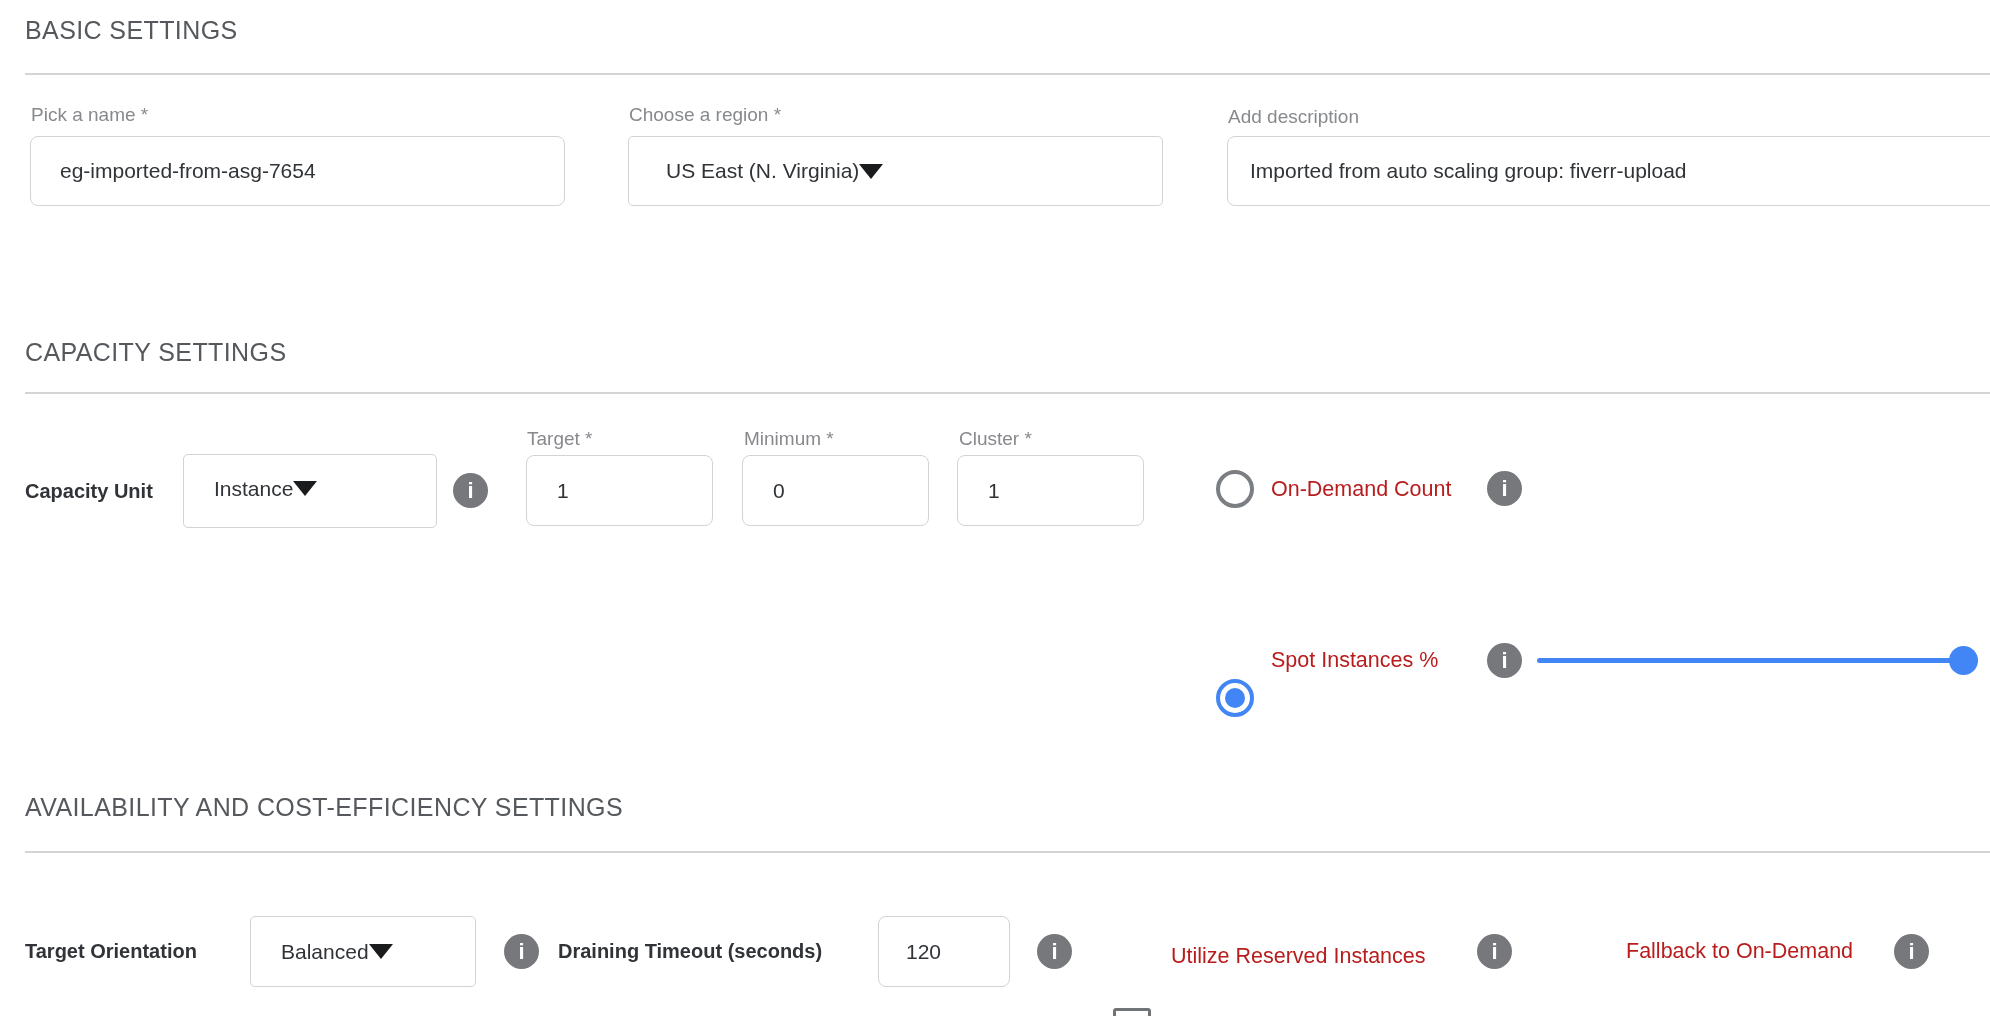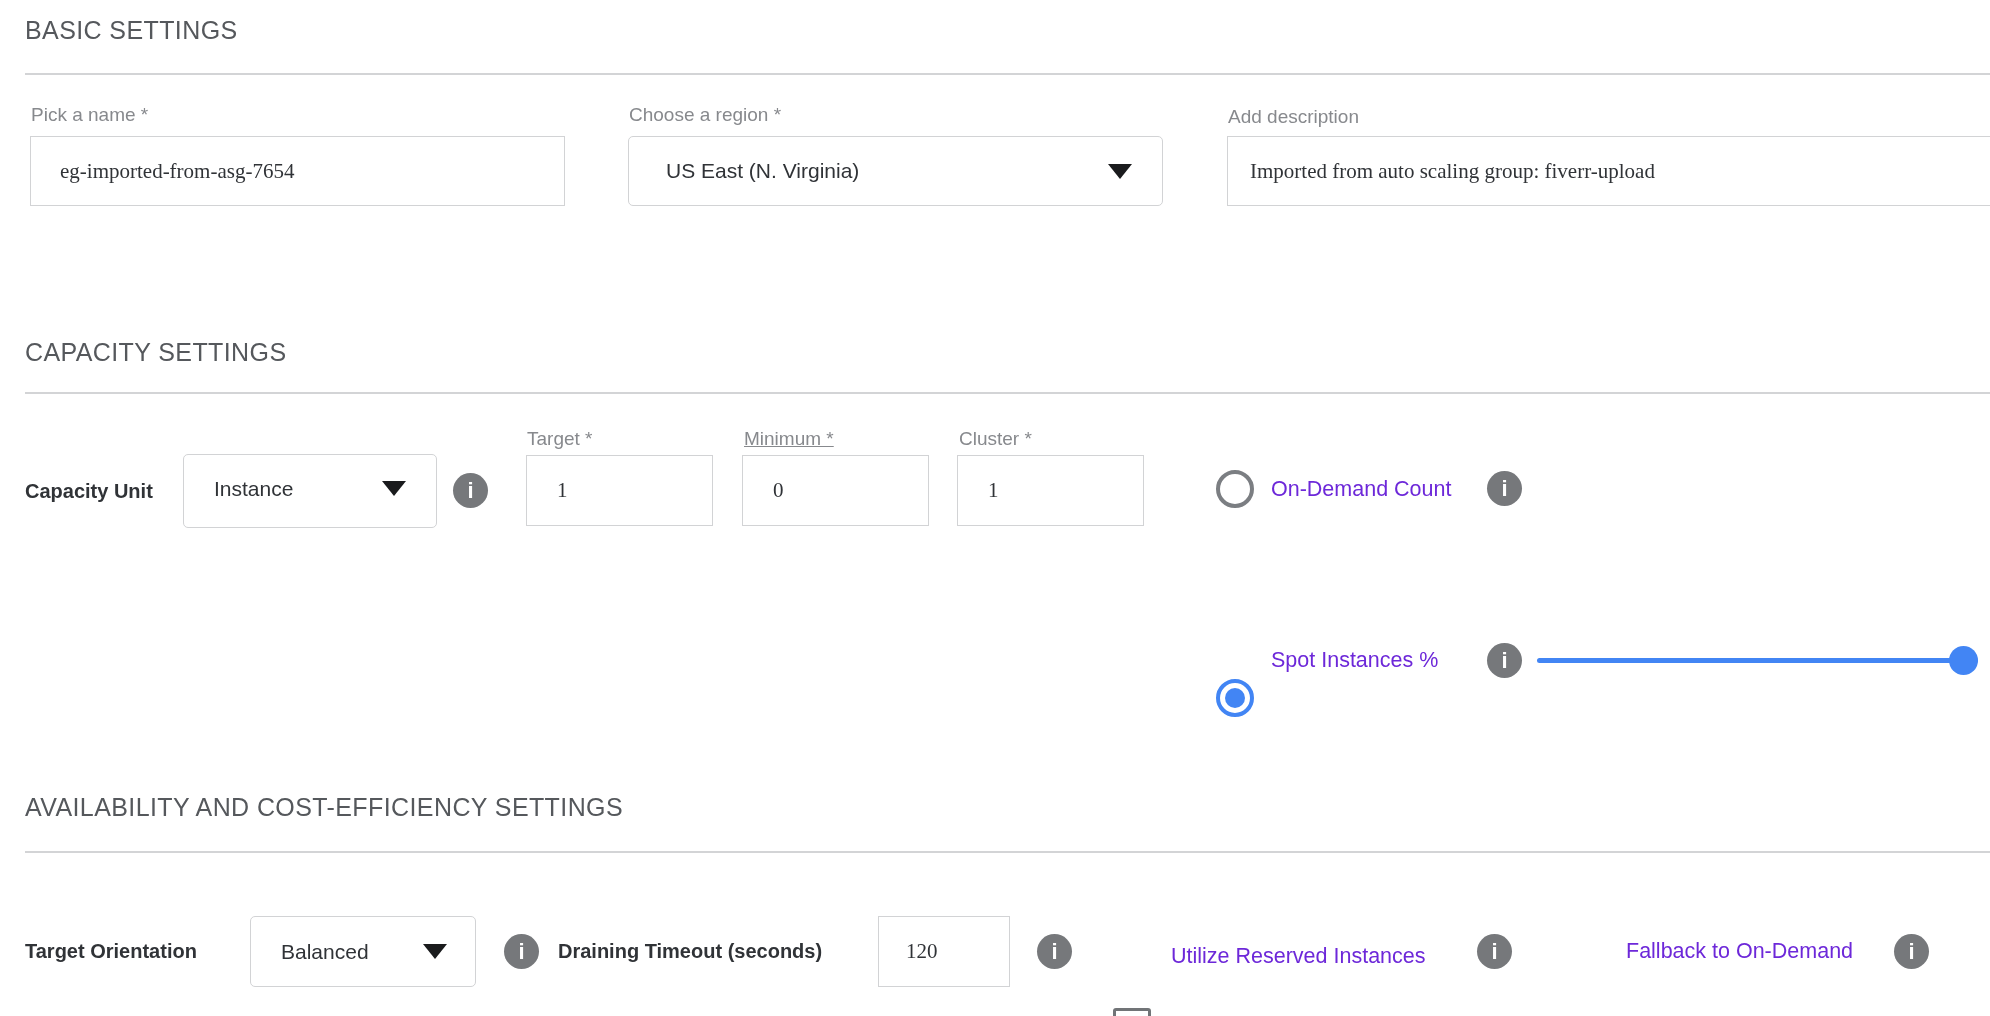--- a/index.html
+++ b/index.html
@@ -34,34 +34,34 @@
     white-space: nowrap;
   }
   .rowlabel {
     font-size: 20px;
     color: var(--text-dark, #303337);
     white-space: nowrap;
     font-weight: bold;
   }
   .tinput {
     border: 1px solid var(--border-gray, #d2d3d5);
-    border-radius: 0;
-    background: #fff;
-    font-family: Liberation Serif, serif;
+    border-radius: 8px;
+    background: #fff;
+    font-family: Liberation Sans, sans-serif;
     font-size: 21px;
     color: var(--text-dark, #303337);
     outline: none;
   }
   .selectbox {
     border: 1px solid var(--border-gray, #d2d3d5);
     border-radius: 5px;
     background: #fff;
     display: flex;
     align-items: center;
-    justify-content: space-between;
+    justify-content: flex-start;
     font-size: 21px;
     color: var(--text-dark, #303337);
     cursor: pointer;
   }
   .caret {
     width: 0; height: 0;
     border-left: 12px solid transparent;
     border-right: 12px solid transparent;
     border-top: 15px solid #1a1b1d;
   }
@@ -90,21 +90,21 @@
   .radio .dot {
     display: none;
     position: absolute;
     inset: 5px;
     border-radius: 50%;
     background: var(--accent-blue, #4285f4);
   }
   .radio.selected .dot { display: block; }
   .optlabel {
     font-size: 21.5px;
-    color: #6d28d9;
+    color: #b91c1c;
     white-space: nowrap;
     cursor: pointer;
   }
   .checkbox {
     width: 38px; height: 38px;
     border: 3px solid var(--checkbox-border-gray, #717477);
     border-radius: 3px;
     background: #fff;
     position: relative;
     cursor: pointer;
@@ -157,21 +157,21 @@
   <div class="abs rowlabel" style="left:25px; top:480px;">Capacity Unit</div>
   <div class="abs selectbox" style="left:183px; top:454px; width:254px; height:74px; padding:0 30px 5px 30px;">
     <span>Instance</span>
     <span class="caret"></span>
   </div>
   <div class="abs info" style="left:453px; top:473px;">i</div>
 
   <div class="abs flabel" style="left:527px; top:428px;">Target *</div>
   <input class="abs tinput" style="left: 526px; top: 455px; width: 187px; height: 71px; padding-left: 30px;" value="1">
 
-  <div class="abs flabel" style="left:744px; top:428px;text-decoration:underline;">Minimum *</div>
+  <div class="abs flabel" style="left:744px; top:428px;">Minimum *</div>
   <input class="abs tinput" style="left: 742px; top: 455px; width: 187px; height: 71px; padding-left: 30px;" value="0">
 
   <div class="abs flabel" style="left:959px; top:428px;">Cluster *</div>
   <input class="abs tinput" style="left: 957px; top: 455px; width: 187px; height: 71px; padding-left: 30px;" value="1">
 
   <div class="abs radio" style="left:1216px; top:470px;">
     
   </div>
   <div class="abs optlabel" style="left:1271px; top:477px;">On-Demand Count</div>
   <div class="abs info" style="left:1487px; top:471px;">i</div>

